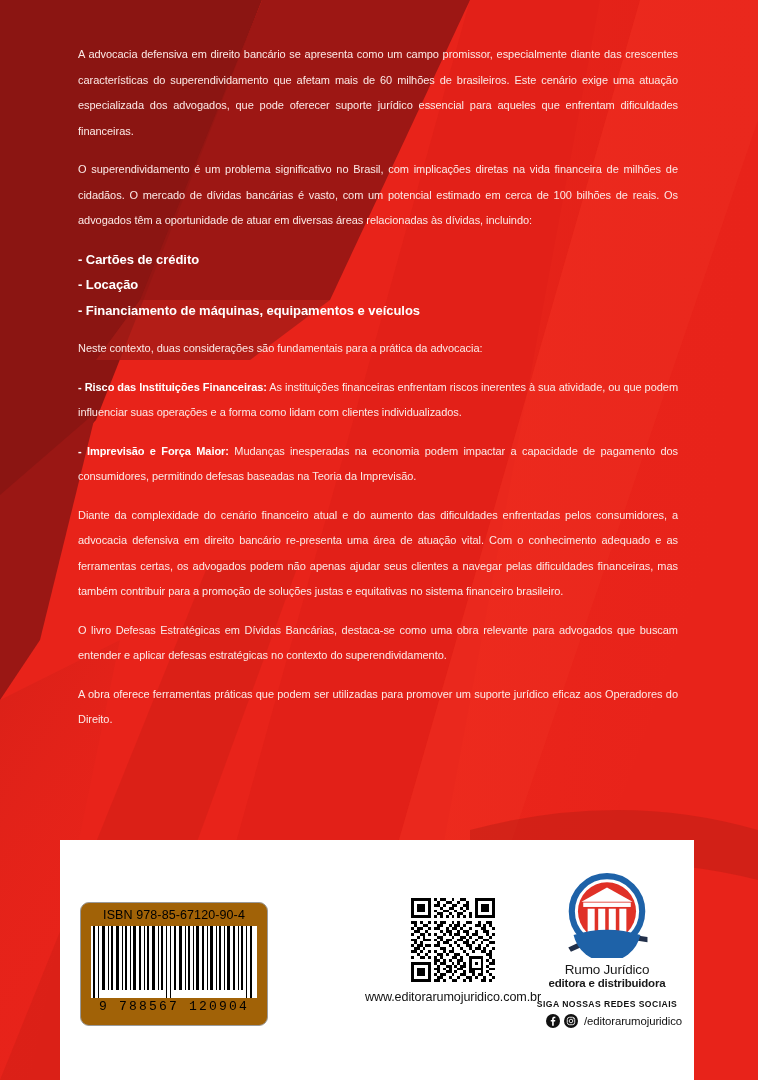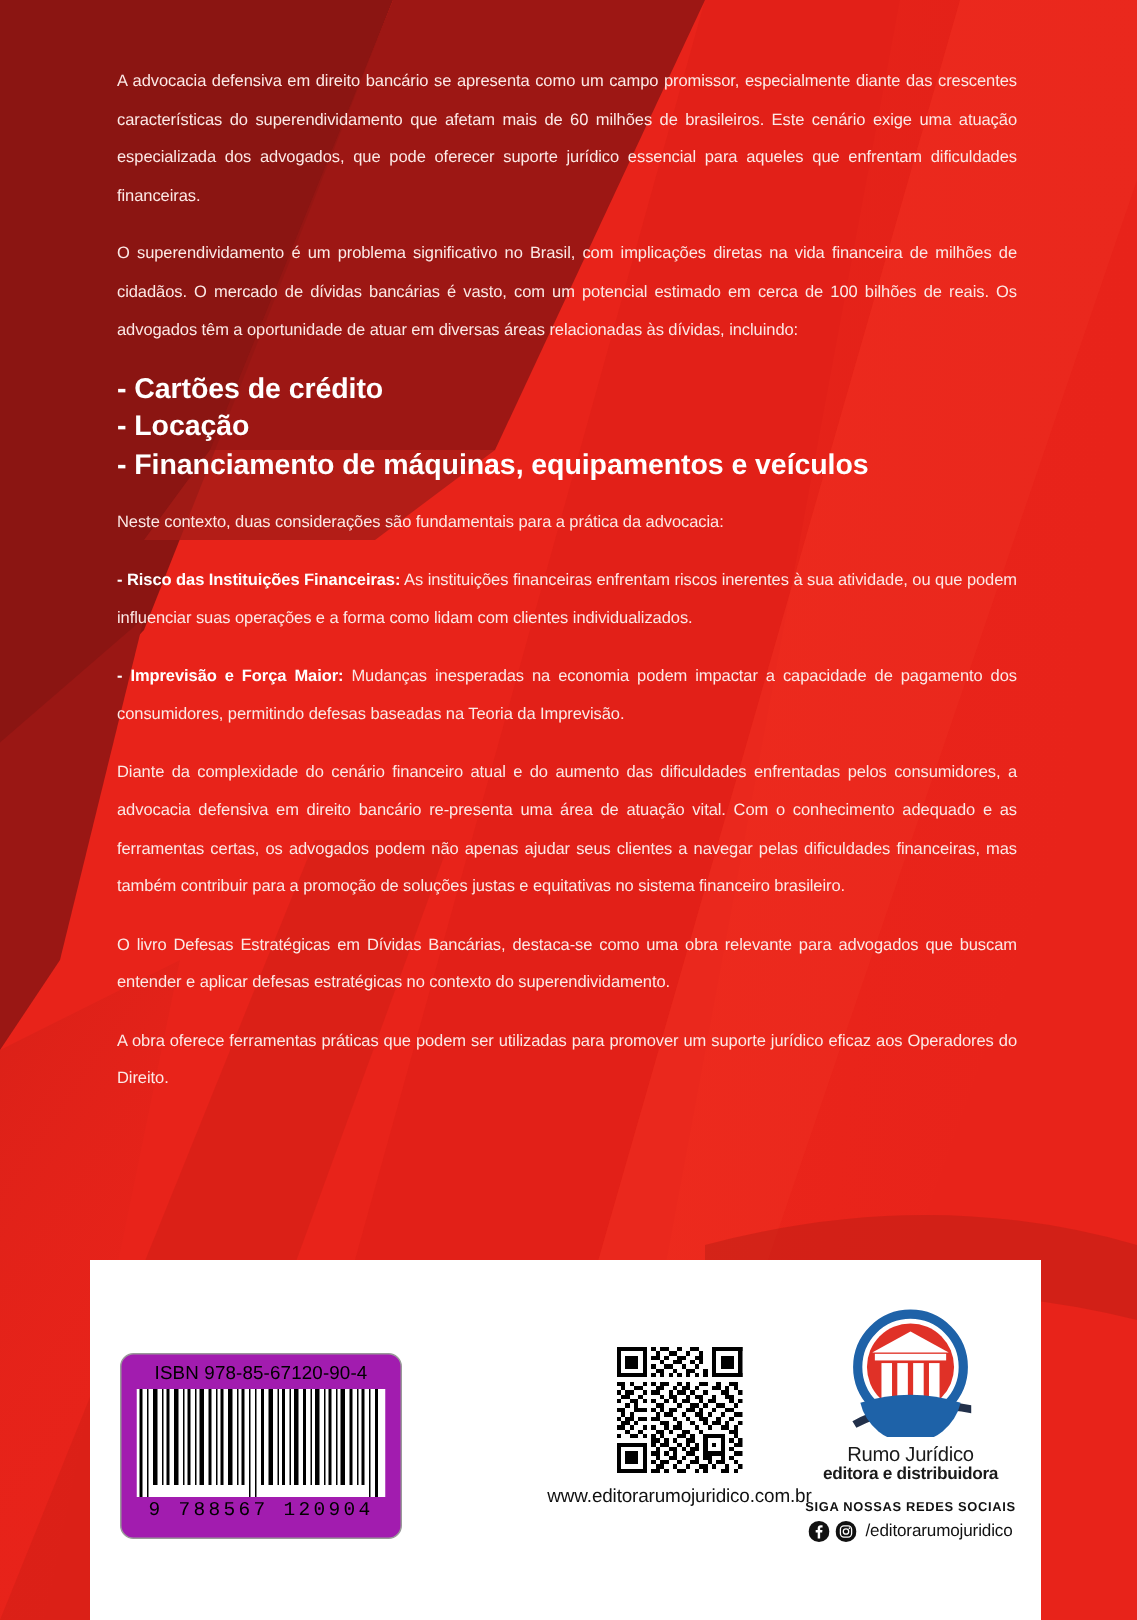--- a/index.html
+++ b/index.html
@@ -27,21 +27,21 @@
     line-height:25.5px;
     text-align:justify;
     text-justify:inter-word;
     margin-bottom:13px;
     letter-spacing:-0.05px;
     color:#FCE9E6;
   }
   p.para:last-child { margin-bottom:0; }
   .bullets { margin-bottom:13px; }
   .bullets .bullet {
-    font-size:19px;
+    font-size:13px;
     line-height:25.5px;
     font-weight:bold;
     color:#FFFFFF;
     letter-spacing:-0.05px;
   }
   .lead { font-weight:bold; color:#FFFFFF; }
   .tight { text-align:justify; }
 
   
   .footer-panel {
@@ -52,21 +52,21 @@
     z-index:3;
   }
 
   
   .isbn-box {
     position:absolute;
     left:20px; top:62px;
     width:188px; height:124px;
     border:1px solid #9a9a9a;
     border-radius:9px;
-    background:#a21caf;
+    background:#a16207;
     display:flex;
     flex-direction:column;
     align-items:center;
     justify-content:flex-start;
     padding-top:5px;
   }
   .isbn-label {
     font-family:"Liberation Sans", sans-serif;
     font-size:12.5px;
     color:#000;
@@ -129,21 +129,21 @@
     font-size:8.6px;
     font-weight:bold;
     color:#111;
     letter-spacing:0.45px;
     white-space:nowrap;
   }
   .social-row {
     margin-top:5px;
     display:flex;
     align-items:center;
-    justify-content:center;
+    justify-content:flex-end;
     gap:4px;
   }
   .social-row svg { display:block; }
   .social-handle {
     font-size:11.4px;
     color:#111;
     letter-spacing:-0.1px;
     white-space:nowrap;
     margin-left:2px;
   }

